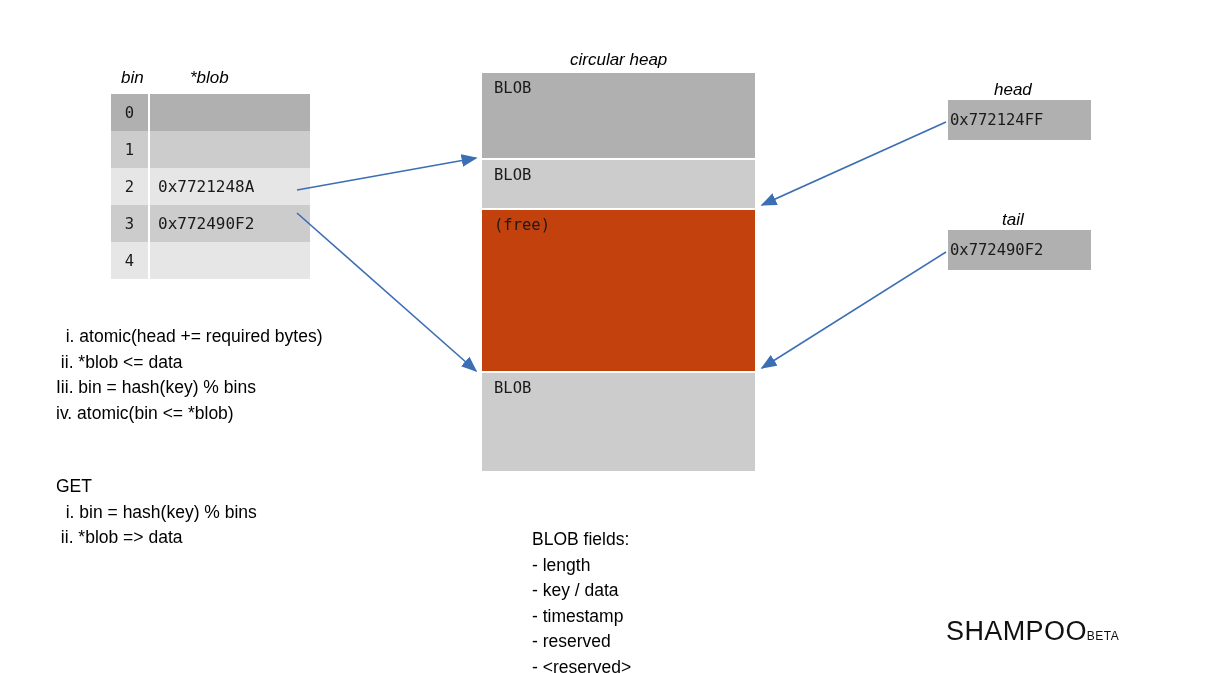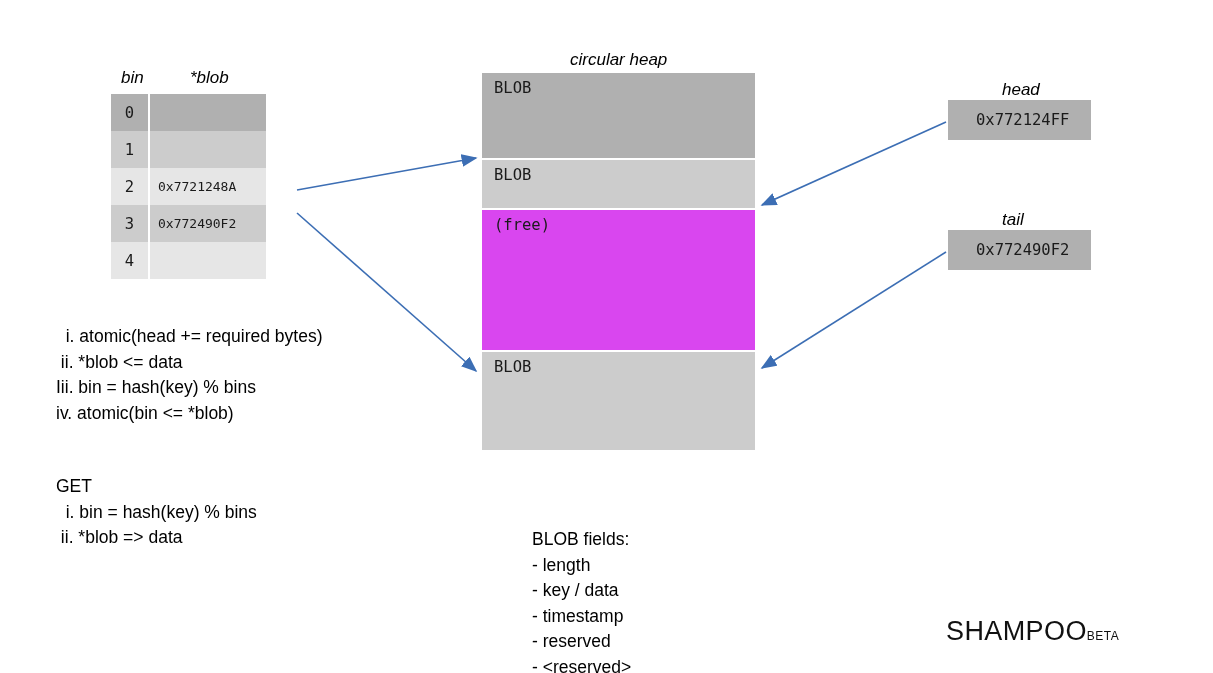--- a/index.html
+++ b/index.html
@@ -52,27 +52,27 @@
   .bin-cell-idx {
     width: 37px;
     display: flex;
     align-items: center;
     justify-content: center;
     font-family: "DejaVu Sans Mono", "Liberation Mono", monospace;
     font-size: 15.5px;
     color: #1a1a1a;
   }
   .bin-cell-ptr {
-    width: 118px;
+    width: 162px;
     display: flex;
     align-items: center;
     padding-left: 10px;
     box-sizing: border-box;
     font-family: "DejaVu Sans Mono", "Liberation Mono", monospace;
-    font-size: 13px;
+    font-size: 16px;
     color: #1a1a1a;
   }
   .sep-v {
     position: absolute;
     left: 37px;
     top: 0;
     width: 2px;
     height: 185px;
     background: #ffffff;
   }
@@ -91,21 +91,21 @@
     color: #1a1a1a;
   }
 
   
   .ptr-box {
     box-sizing: border-box;
     width: 143px;
     height: 40px;
     display: flex;
     align-items: center;
-    padding-left: 28px;
+    padding-left: 2px;
   }
 
   
   #logo {
     left: 946px;
     top: 616px;
     white-space: nowrap;
   }
   #logo .logo-main {
     font-family: "Liberation Sans", sans-serif;
@@ -170,29 +170,29 @@
     <span class="hdr-italic">circular heap</span>
   </div>
 
   <div class="abs" id="heap">
     <div class="heap-block" style="height:85px; background:#b0b0b0;">
       <span class="heap-label">BLOB</span>
     </div>
     <div class="heap-block" style="height:50px; background:#cccccc;">
       <span class="heap-label">BLOB</span>
     </div>
-    <div class="heap-block" style="height:142px; background:#d946ef;">
+    <div class="heap-block" style="height:163px; background:#c2410c;">
       <span class="heap-label">(free)</span>
     </div>
     <div class="heap-block" style="height:100px; background:#cccccc;">
       <span class="heap-label">BLOB</span>
     </div>
   </div>
 
-  <div class="abs" style="left:994px; top:80px;margin-left:8px;">
+  <div class="abs" style="left:994px; top:80px;">
     <span class="hdr-italic">head</span>
   </div>
   <div class="abs ptr-box" style="left:948px; top:100px; background:#b0b0b0;">
     <span class="mono">0x772124FF</span>
   </div>
 
   <div class="abs" style="left:1002px; top:210px;">
     <span class="hdr-italic">tail</span>
   </div>
   <div class="abs ptr-box" style="left:948px; top:230px; background:#b0b0b0;">

